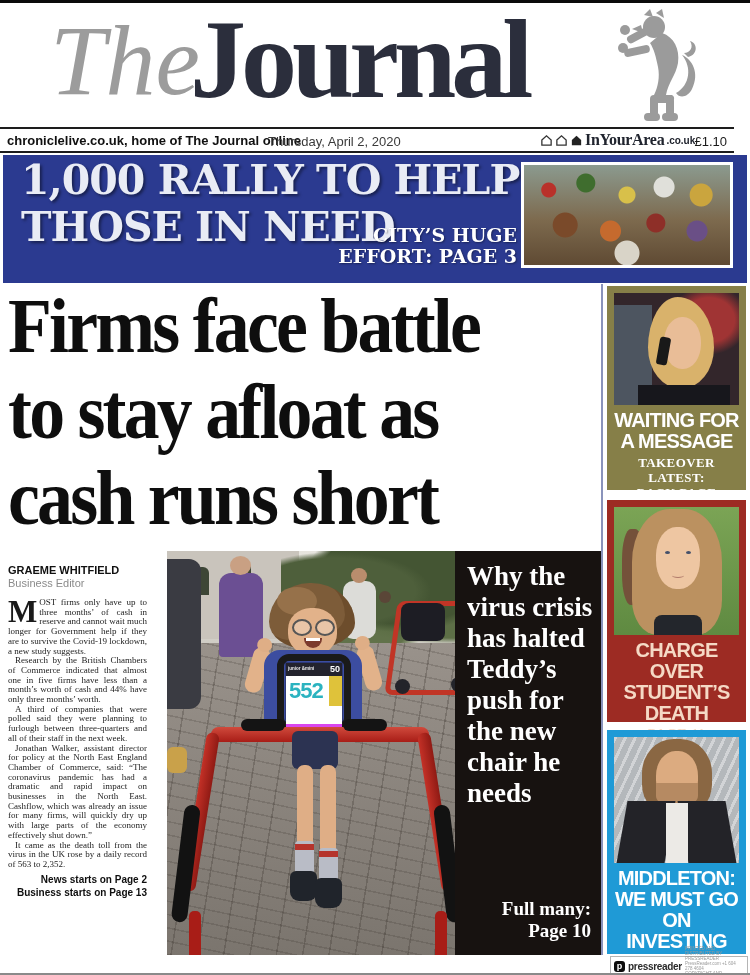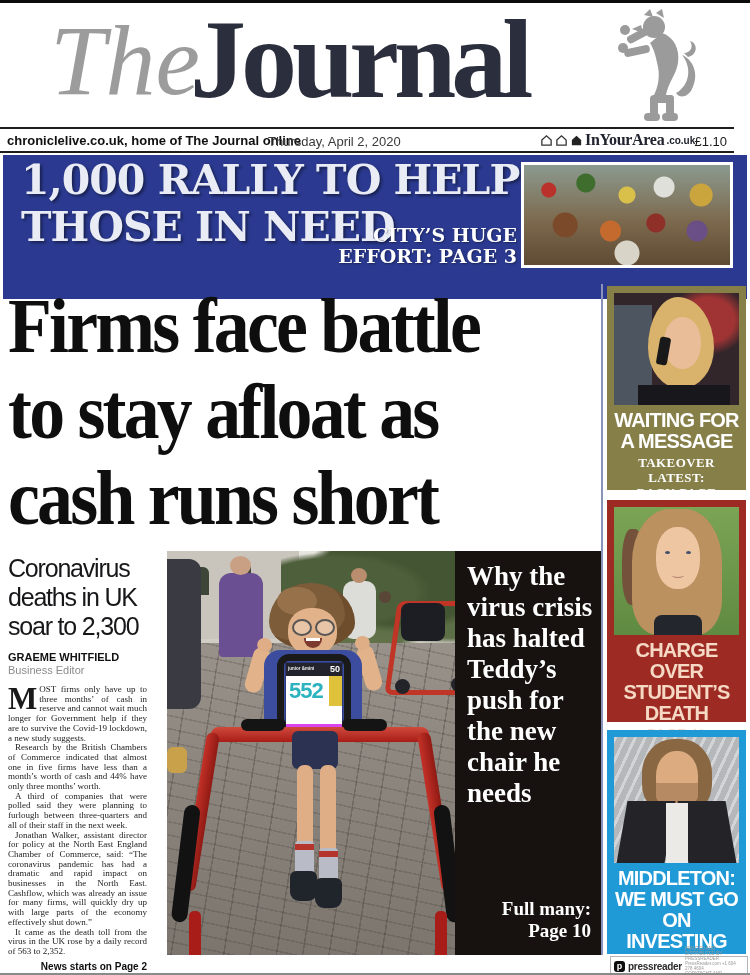--- a/index.html
+++ b/index.html
@@ -20,21 +20,21 @@
             font-family:"Liberation Sans",sans-serif;}
   .dl-site{position:absolute;left:7px;top:4px;font-weight:bold;font-size:13px;color:#101010;}
   .dl-date{position:absolute;left:268px;top:5px;font-size:13px;color:#3a3a3a;}
   .dl-area{position:absolute;left:540px;top:2px;display:flex;align-items:center;gap:2px;}
   .dl-area-brand{font:bold 16px "Liberation Serif",serif;color:#20242e;letter-spacing:-.3px;}
   .dl-area-tld{font:bold 10px "Liberation Sans",sans-serif;color:#20242e;}
   .dl-price{position:absolute;right:7px;top:5px;font-size:13px;color:#1a1a1a;}
   .house{width:13px;height:13px;}
 
   
-  .banner{position:absolute;top:152px;left:3px;width:744px;height:144px;background:#2b3a90;}
+  .banner{position:absolute;top:152px;left:3px;width:744px;height:128px;background:#2b3a90;}
   .bn-l1{position:absolute;left:18px;top:5px;font:bold 41px/1 "DejaVu Serif",serif;color:#e9ecf5;
          letter-spacing:-1px;text-shadow:2px 2px 3px rgba(0,0,0,.45);white-space:nowrap;}
   .bn-l2{position:absolute;left:18px;top:52px;font:bold 41px/1 "DejaVu Serif",serif;color:#e9ecf5;
          letter-spacing:-1px;text-shadow:2px 2px 3px rgba(0,0,0,.45);white-space:nowrap;}
   .bn-kicker{position:absolute;right:230px;top:70px;text-align:right;
              font:bold 19px/21px "DejaVu Serif",serif;color:#fff;text-shadow:1px 1px 2px rgba(0,0,0,.4);}
   .bn-photo{position:absolute;left:518px;top:7px;width:212px;height:106px;background:#fff;
             padding:3px;box-sizing:border-box;}
   .bn-photo-img{width:100%;height:100%;background:
     radial-gradient(circle at 12% 25%, #b9312a 0 7px, transparent 8px),
@@ -258,21 +258,20 @@
   </div>
 
   <div class="headline">
     <div class="hl-line">Firms face battle</div>
     <div class="hl-line">to stay afloat as</div>
     <div class="hl-line">cash runs short</div>
   </div>
   <div class="vrule"></div>
 
   <div class="leftcol">
-    <div class="subhead">Coronavirus deaths in UK soar to 2,300</div>
     <div class="byline">GRAEME WHITFIELD</div>
     <div class="byline-role">Business Editor</div>
     <div class="bodycopy">
       <p class="pfirst"><span class="dropcap">M</span><span>OST firms only have up to three months’ of cash in reserve and cannot wait much longer for Government help if they are to survive the Covid-19 lockdown, a new study suggests.</span></p>
       <p>Research by the British Chambers of Commerce indicated that almost one in five firms have less than a month’s worth of cash and 44% have only three months’ worth.</p>
       <p>A third of companies that were polled said they were planning to furlough between three-quarters and all of their staff in the next week.</p>
       <p>Jonathan Walker, assistant director for policy at the North East England Chamber of Commerce, said: “The coronavirus pandemic has had a dramatic and rapid impact on businesses in the North East. Cashflow, which was already an issue for many firms, will quickly dry up with large parts of the economy effectively shut down.”</p>
       <p>It came as the death toll from the virus in the UK rose by a daily record of 563 to 2,352.</p>
     </div>
     <div class="col-links">

